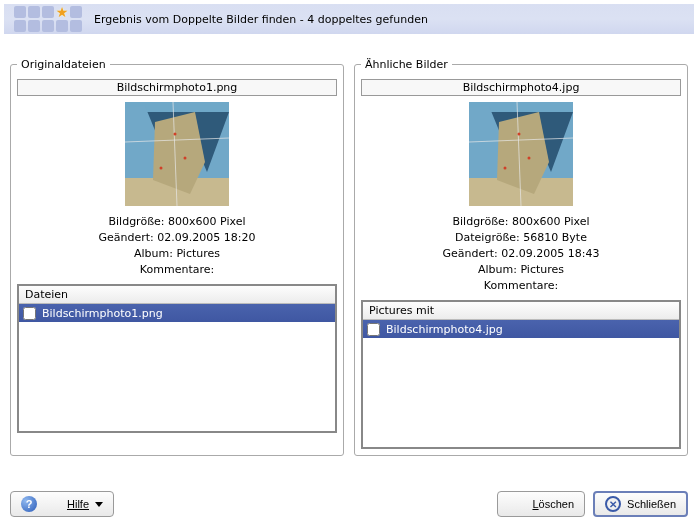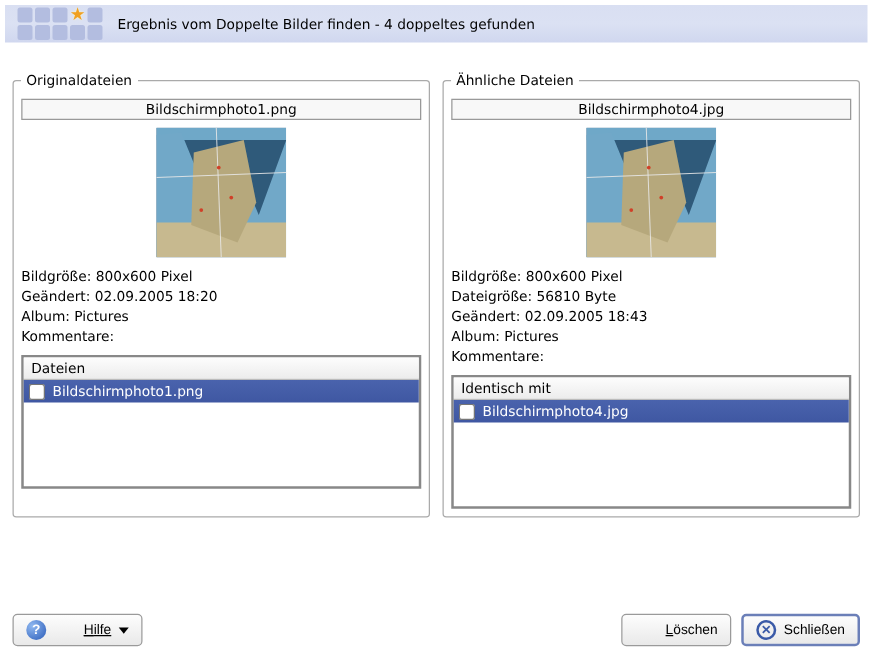--- a/index.html
+++ b/index.html
@@ -78,31 +78,31 @@
 }
 .thumb {
   width: 104px;
   height: 104px;
   position: relative;
   overflow: hidden;
 }
 .thumb svg { display: block; }
 
 .meta {
-  text-align: left;
+  text-align: center;
   font-size: 11px;
   line-height: 16px;
   margin-bottom: 6px;
 }
 .meta-row { white-space: nowrap; }
 
 .listbox {
   border: 2px solid #888;
   background: #fff;
-  height: 107px;
+  height: 149px;
   display: flex;
   flex-direction: column;
 }
 .listbox-hdr {
   height: 18px;
   line-height: 17px;
   font-size: 11px;
   padding: 0 6px;
   background: linear-gradient(to bottom, #fdfdfd, #ececec);
   border-bottom: 1px solid #bbb;
@@ -230,21 +230,21 @@
     <div class="listbox">
       <div class="listbox-hdr">Dateien</div>
       <div class="list-row">
         <input type="checkbox" style="">
         <span>Bildschirmphoto1.png</span>
       </div>
     </div>
   </fieldset>
 
   <fieldset class="panel">
-    <legend>Ähnliche Dateien</legend>
+    <legend>Ähnliche Bilder</legend>
     <div class="file-title">Bildschirmphoto4.jpg</div>
     <div class="thumb-wrap">
       <div class="thumb">
         <svg width="104" height="104" viewBox="0 0 104 104">
           <rect x="0" y="0" width="104" height="104" fill="#2f5a7a"></rect>
           <rect x="0" y="0" width="104" height="10" fill="#6fa8c8"></rect>
           <polygon points="0,104 0,6 20,4 38,48 60,18 82,70 104,10 104,104" fill="#71a8c8"></polygon>
           <rect x="0" y="76" width="104" height="28" fill="#c7b98f"></rect>
           <polygon points="30,20 70,10 80,60 65,92 28,78" fill="#b6a87c"></polygon>
           <line x1="0" y1="40" x2="104" y2="36" stroke="#e8e8e8" stroke-width="0.7"></line>
@@ -256,21 +256,21 @@
       </div>
     </div>
     <div class="meta">
       <div class="meta-row"><span>Bildgröße:</span> <span>800x600 Pixel</span></div>
       <div class="meta-row"><span>Dateigröße:</span> <span>56810 Byte</span></div>
       <div class="meta-row"><span>Geändert:</span> <span>02.09.2005 18:43</span></div>
       <div class="meta-row"><span>Album:</span> <span>Pictures</span></div>
       <div class="meta-row"><span>Kommentare:</span> <span></span></div>
     </div>
     <div class="listbox">
-      <div class="listbox-hdr">Identisch mit</div>
+      <div class="listbox-hdr">Pictures mit</div>
       <div class="list-row">
         <input type="checkbox" style="">
         <span>Bildschirmphoto4.jpg</span>
       </div>
     </div>
   </fieldset>
 
 </div>
 
 <div class="button-bar">

